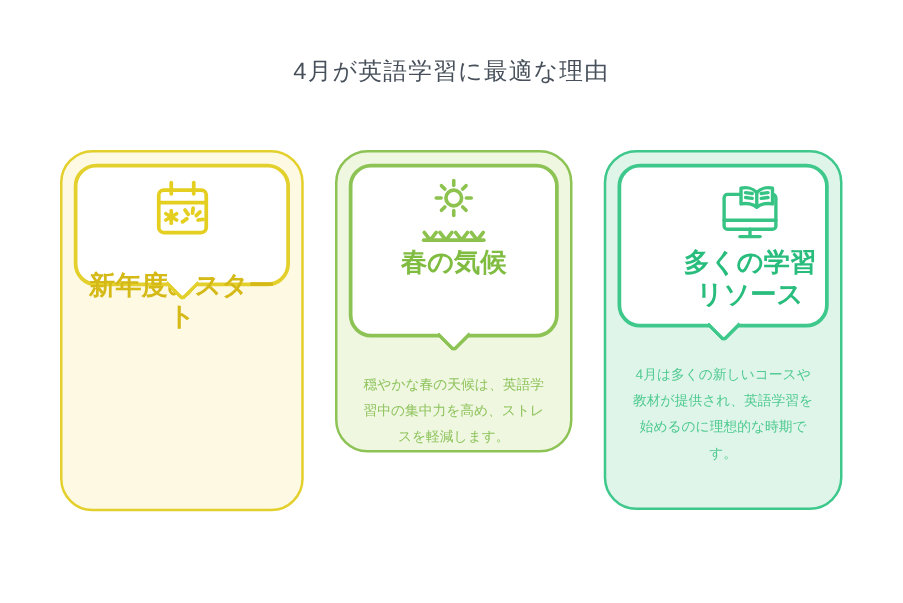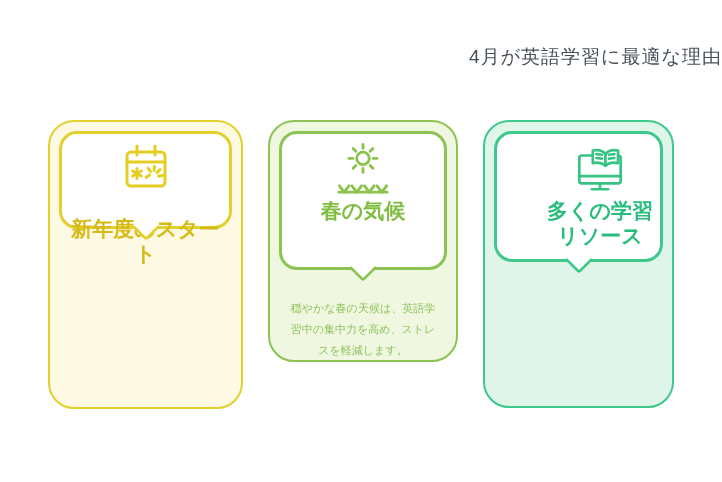--- a/index.html
+++ b/index.html
@@ -10,21 +10,21 @@
     background: #ffffff;
     overflow: hidden;
     font-family: "Liberation Sans", "DejaVu Sans", sans-serif;
   }
   .page-title {
     position: absolute;
     top: 44px;
     left: 0;
     width: 100%;
     margin: 0;
-    text-align: right;
+    text-align: center;
     font-size: 19px;
     font-weight: 400;
     letter-spacing: 1px;
     color: #47505a;
   }
   .card {
     position: absolute;
     top: 120px;
     box-sizing: border-box;
     border: 2px solid var(--border);
@@ -149,15 +149,16 @@
           <line x1="38" y1="14" x2="38" y2="26"></line>
           <line x1="28" y1="13.5" x2="34" y2="14.2"></line>
           <line x1="28" y1="17.8" x2="34" y2="18.5"></line>
           <line x1="42" y1="14.2" x2="48" y2="13.5"></line>
           <line x1="42" y1="18.5" x2="48" y2="17.8"></line>
         </svg>
       </span>
       <h2 class="card-title">多くの学習リソース</h2>
       <div class="bubble-tail"></div>
     </div>
+    <p class="card-body">4月は多くの新しいコースや教材が提供され、英語学習を始めるのに理想的な時期です。</p>
   </section>
 
 </div>
 
 </body></html>

